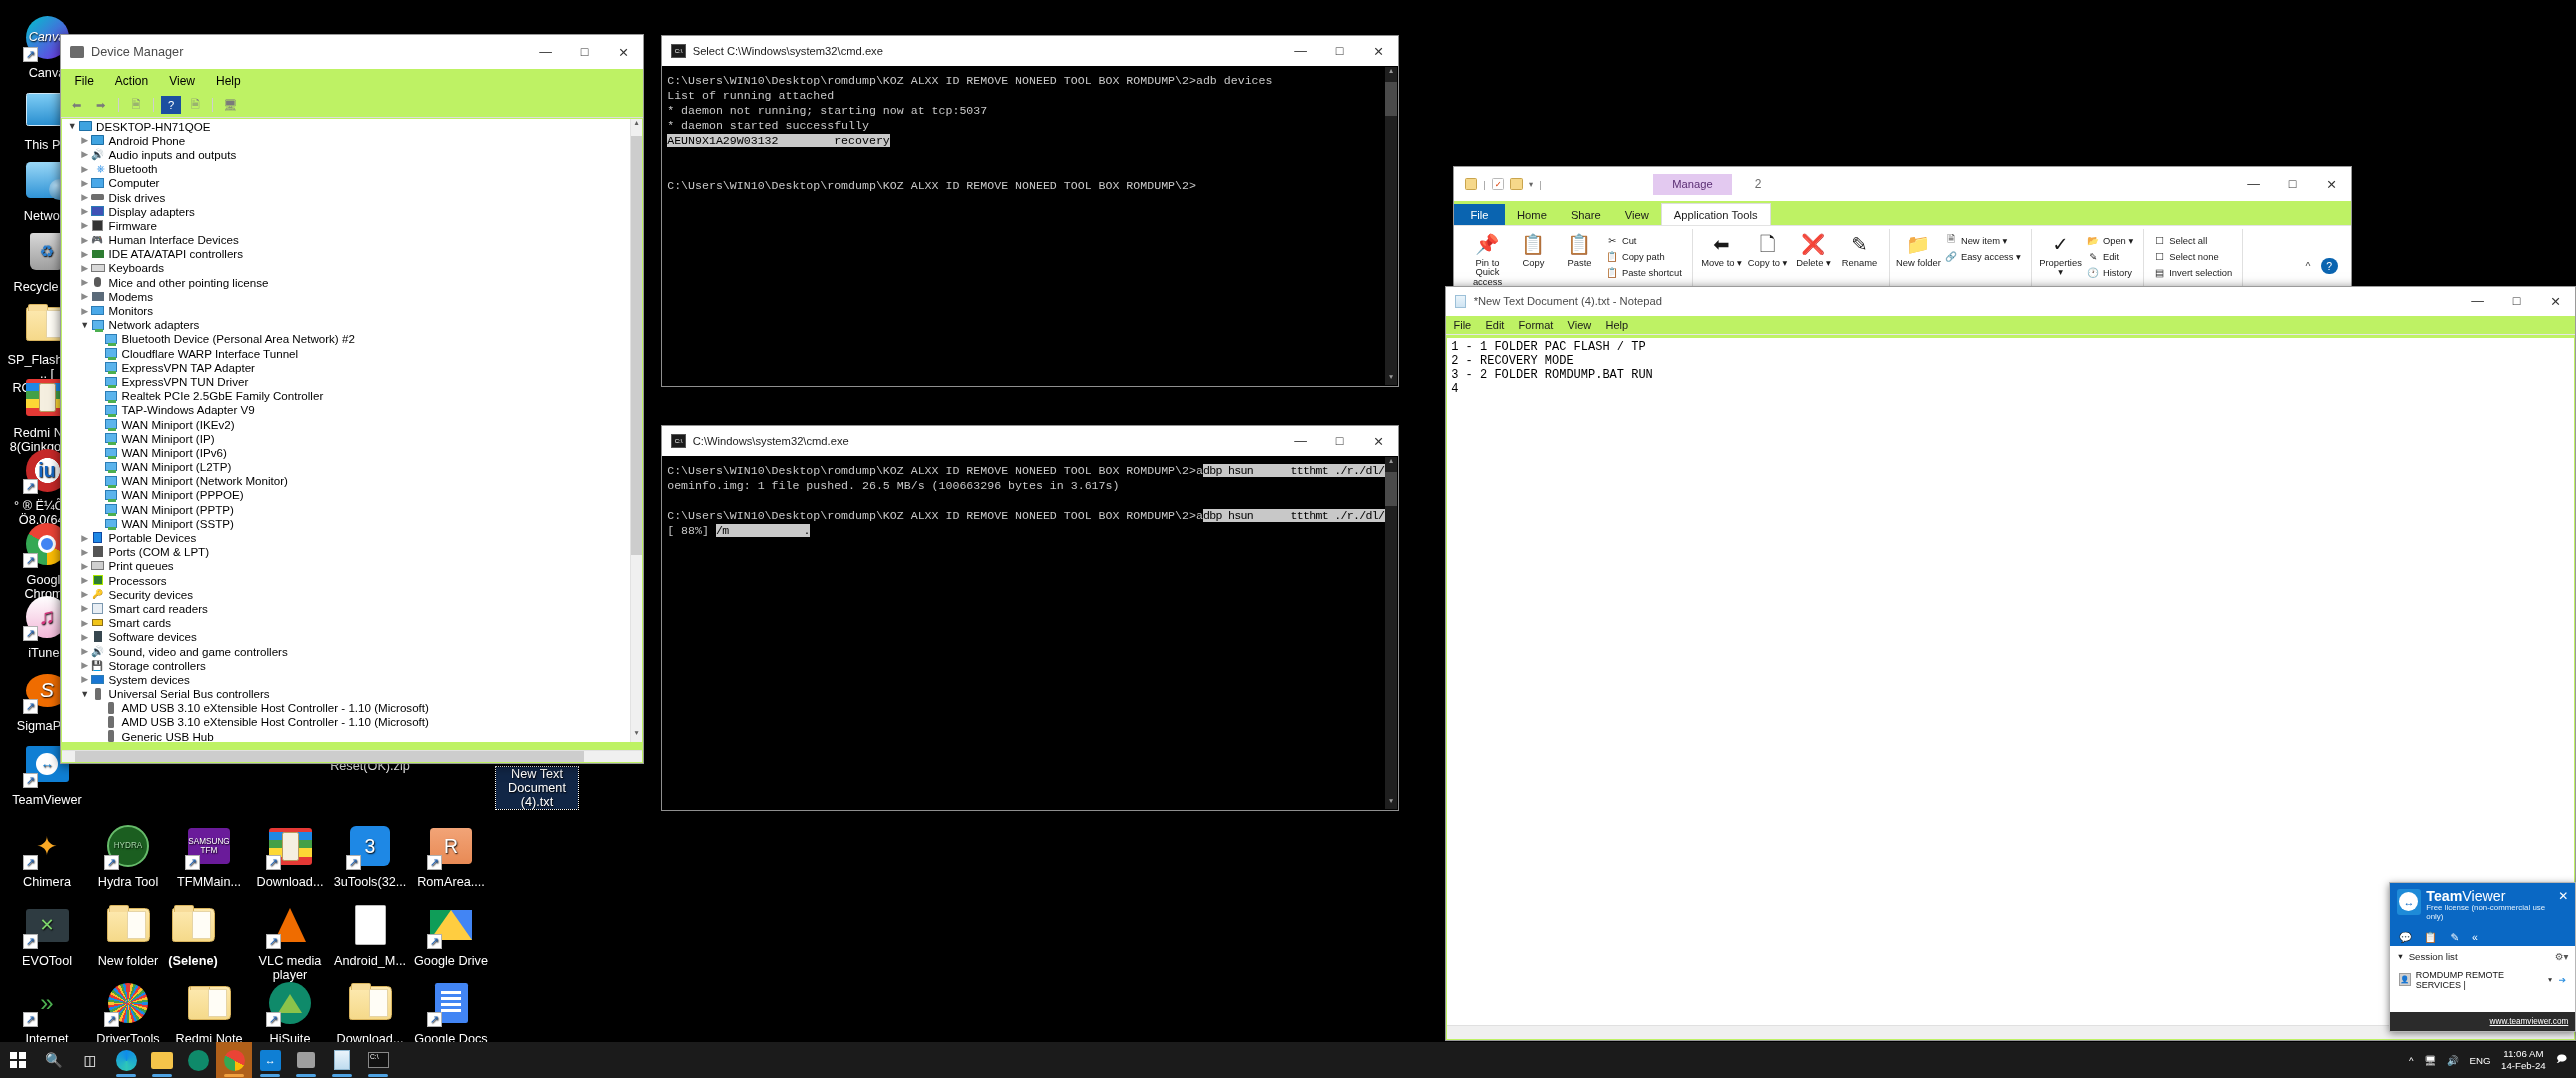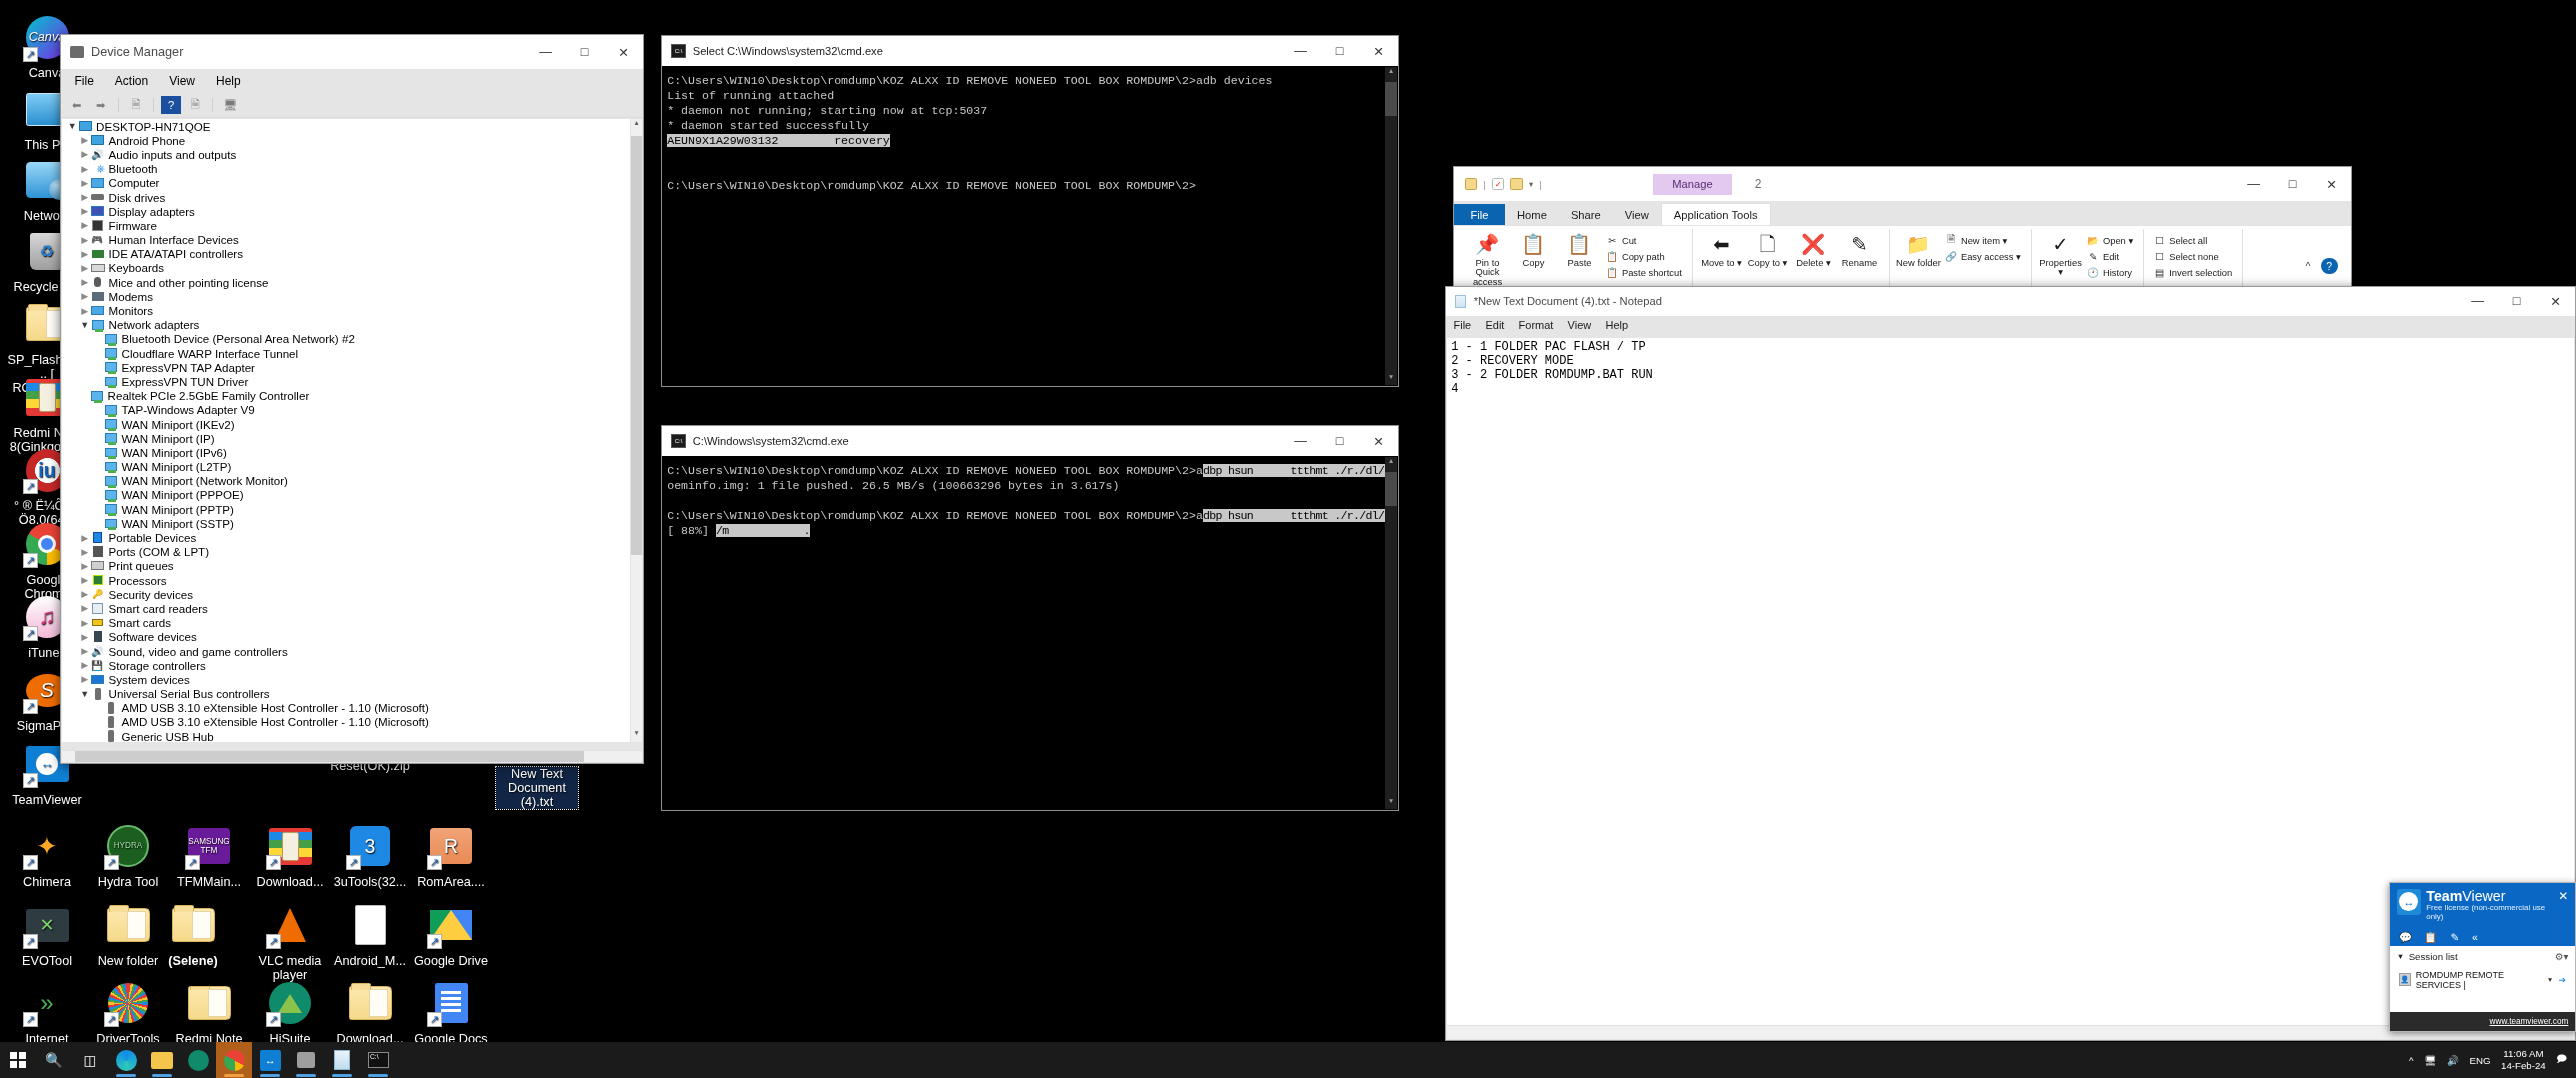--- a/index.html
+++ b/index.html
@@ -22,21 +22,21 @@
 
   
   .folder { width:43px; height:34px; background:linear-gradient(#fde9b0,#f5d98a);
             border:0.7px solid #d9b45e; border-radius:2.2px 4.5px 4.5px 2.2px; position:relative; }
   .folder:before { content:""; position:absolute; left:1.5px; top:-4.5px; width:18px; height:6px;
             background:#f7dc9a; border:0.7px solid #d9b45e; border-bottom:none; border-radius:2.2px 2.2px 0 0;}
   .folder:after { content:""; position:absolute; left:19.5px; top:2.2px; right:2.2px; bottom:2.2px;
             background:#fffdf6; border:0.7px solid #e6d4a5; }
 
   
-  .win { position:absolute; background:#e5e5e5; border:0.7px solid #9a9a9a;
+  .win { position:absolute; background:#bef264; border:0.7px solid #9a9a9a;
          box-shadow:0 2.2px 10.5px rgba(0,0,0,.55); }
   .titlebar { height:34px; display:flex; align-items:center; background:#fff;
               padding-left:9px; }
   .titlebar .tname { font-size:12.7px; color:#4a4a4a; margin-left:7.5px; white-space:nowrap; }
   .wbtns { margin-left:auto; display:flex; height:34px; }
   .wbtn { width:39px; height:34px; display:flex; align-items:center; justify-content:center;
           color:#333; font-size:12.7px; }
 
   
   #devmgr { left:60px; top:34px; width:584px; height:730px; }
@@ -583,21 +583,21 @@
           </span>
           <span>ExpressVPN TAP Adapter</span>
         </div>
         <div class="trow" style="padding-left: 30px;">
           <span class="chev"></span>
           <span class="ticon">
             <span class="net-ic"></span>
           </span>
           <span>ExpressVPN TUN Driver</span>
         </div>
-        <div class="trow" style="padding-left: 16px;">
+        <div class="trow" style="padding-left: 30px;">
           <span class="chev"></span>
           <span class="ticon">
             <span class="net-ic"></span>
           </span>
           <span>Realtek PCIe 2.5GbE Family Controller</span>
         </div>
         <div class="trow" style="padding-left: 30px;">
           <span class="chev"></span>
           <span class="ticon">
             <span class="net-ic"></span>

